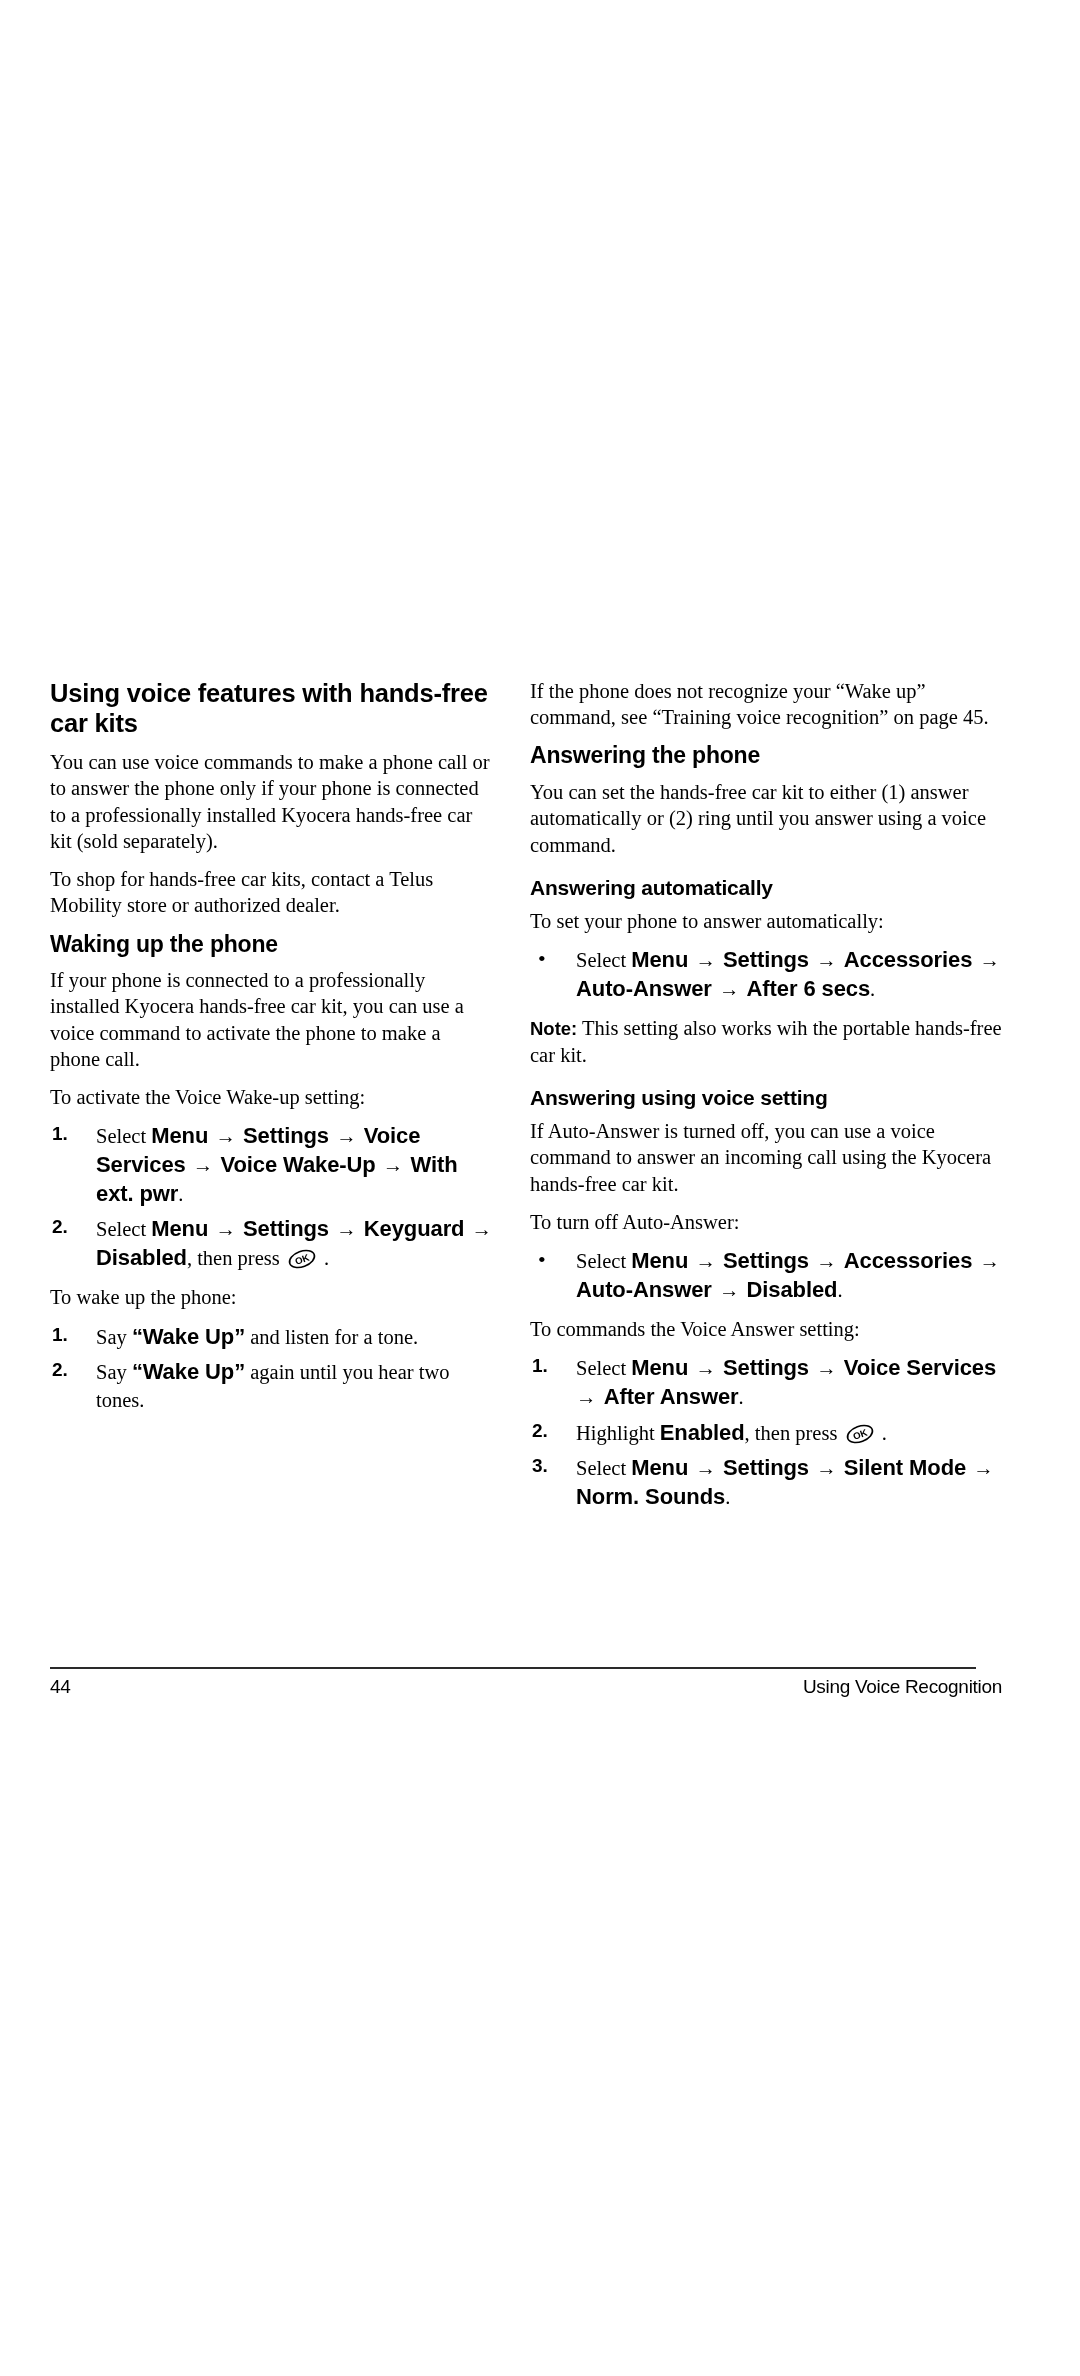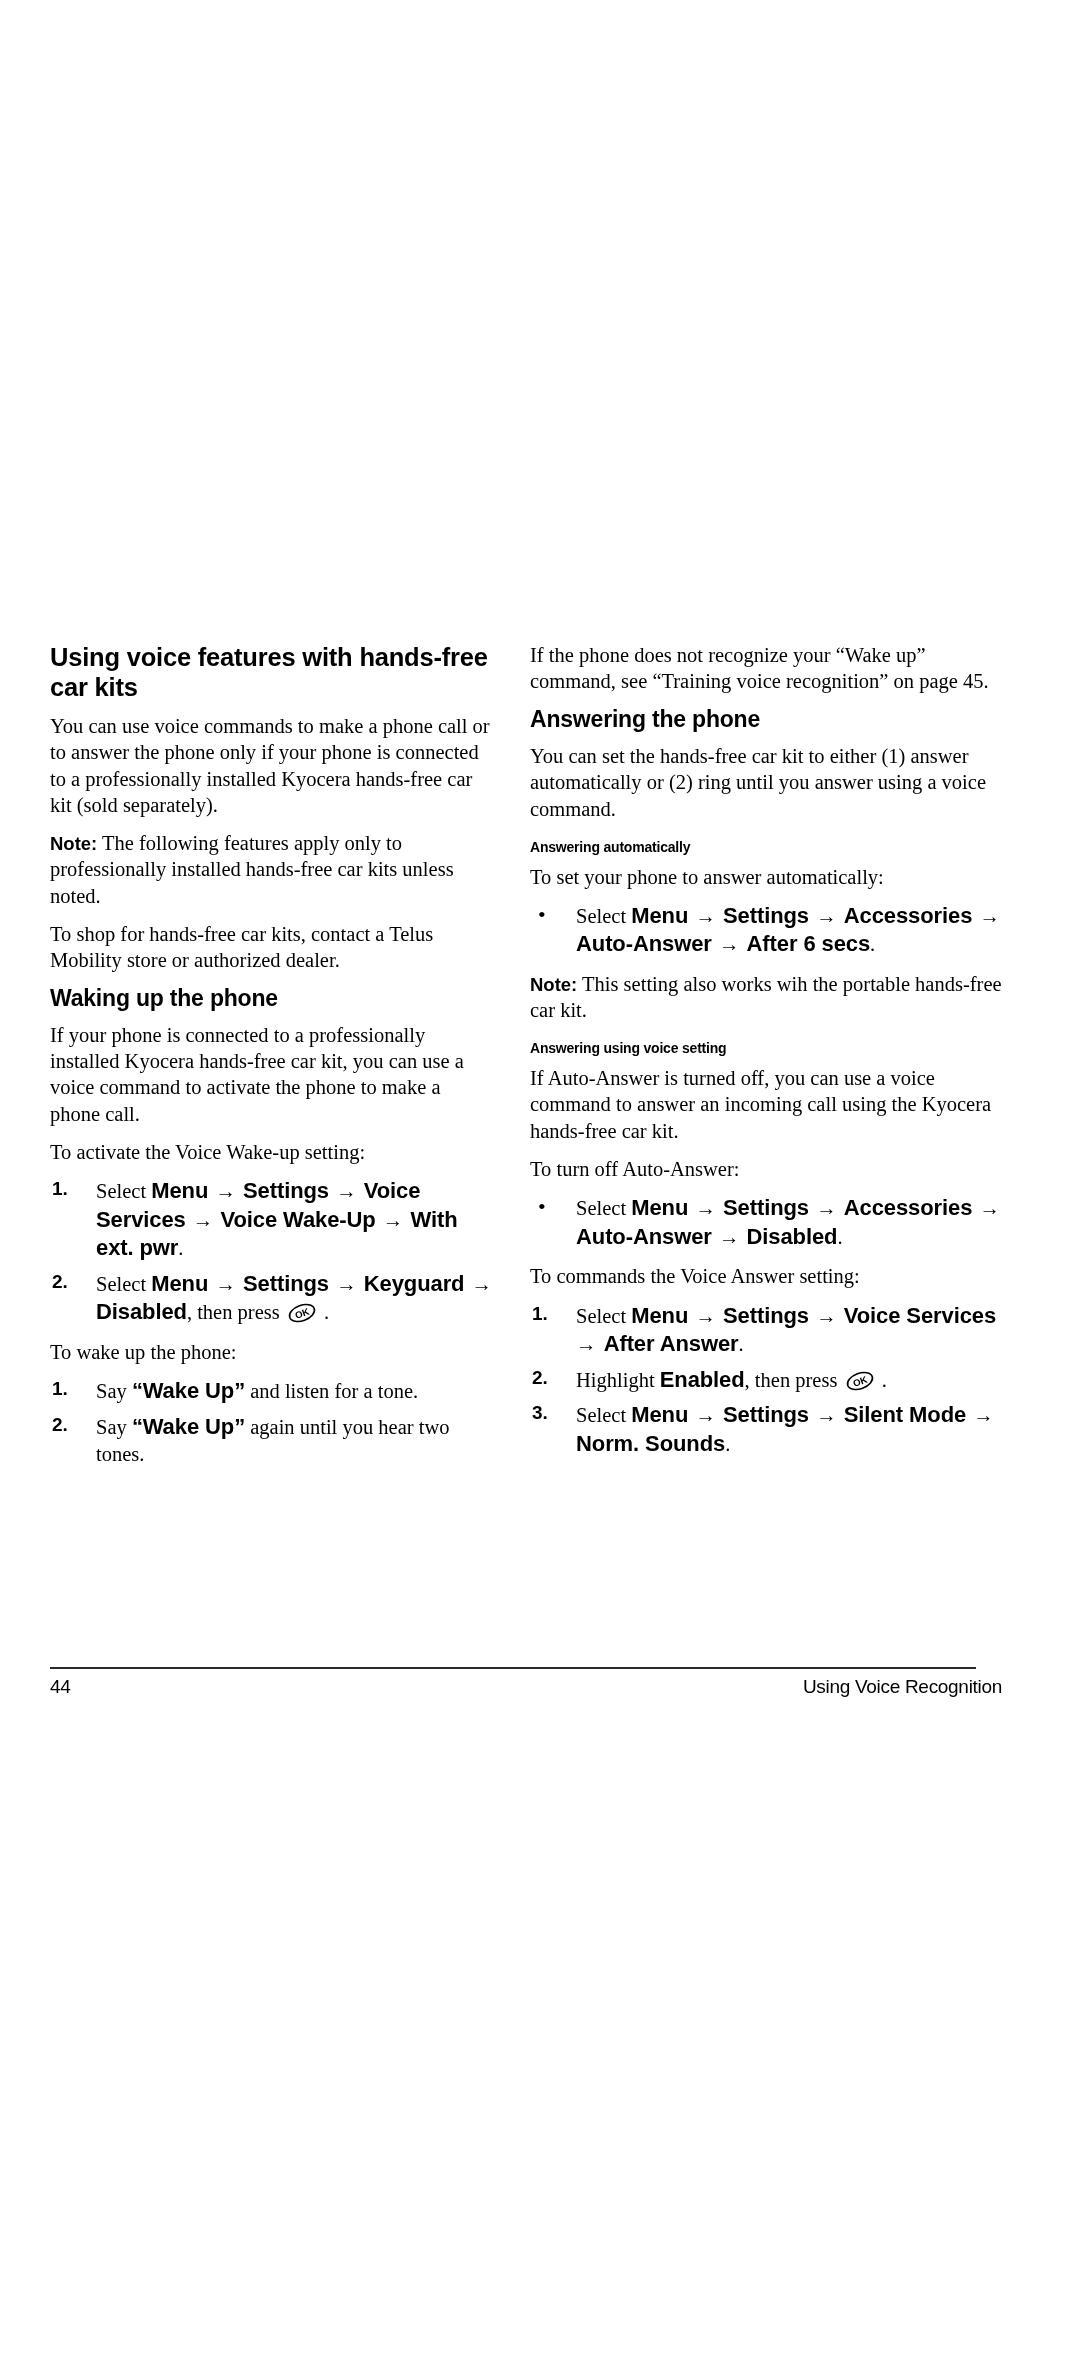--- a/index.html
+++ b/index.html
@@ -14,21 +14,21 @@
     height: 2376px;
     background: #ffffff;
     overflow: hidden;
     color: #000000;
   }
 
   
   .content {
     position: absolute;
     left: 50px;
-    top: 642px;
+    top: 678px;
     width: 952px;
     display: flex;
     gap: 36px;
     align-items: flex-start;
   }
   .col {
     width: 444px;
     flex: 0 0 444px;
   }
   .col.right {
@@ -49,21 +49,21 @@
     font-family: "Liberation Sans", sans-serif;
     font-weight: bold;
     font-size: 23px;
     line-height: 1.2;
     letter-spacing: -0.2px;
     margin: 6px 0 9px 0;
   }
   .h3 {
     font-family: "Liberation Sans", sans-serif;
     font-weight: bold;
-    font-size: 14px;
+    font-size: 21px;
     line-height: 1.2;
     letter-spacing: -0.2px;
     margin: 17px 0 8px 0;
   }
   .h2:first-child, .h3:first-child, .h1:first-child { margin-top: 0; }
 
   p.body {
     font-family: "Liberation Serif", serif;
     font-size: 20.5px;
     line-height: 1.28;
@@ -157,24 +157,20 @@
 <div class="page">
 
   <div class="content">
 
     <div class="col left">
 
       <div class="h1">Using voice features with hands-free car kits</div>
 
       <p class="body">You can use voice commands to make a phone call or to answer the phone only if your phone is connected to a professionally installed Kyocera hands-free car kit (sold separately).</p>
 
-      <p class="body">
-        <span class="lbl">Note:</span>
-        <span>The following features apply only to professionally installed hands-free car kits unless noted.</span>
-      </p>
 
       <p class="body">To shop for hands-free car kits, contact a Telus Mobility store or authorized dealer.</p>
 
       <div class="h2">Waking up the phone</div>
 
       <p class="body">If your phone is connected to a professionally installed Kyocera hands-free car kit, you can use a voice command to activate the phone to make a phone call.</p>
 
 
       <p class="body">To activate the Voice Wake-up setting:</p>
 

